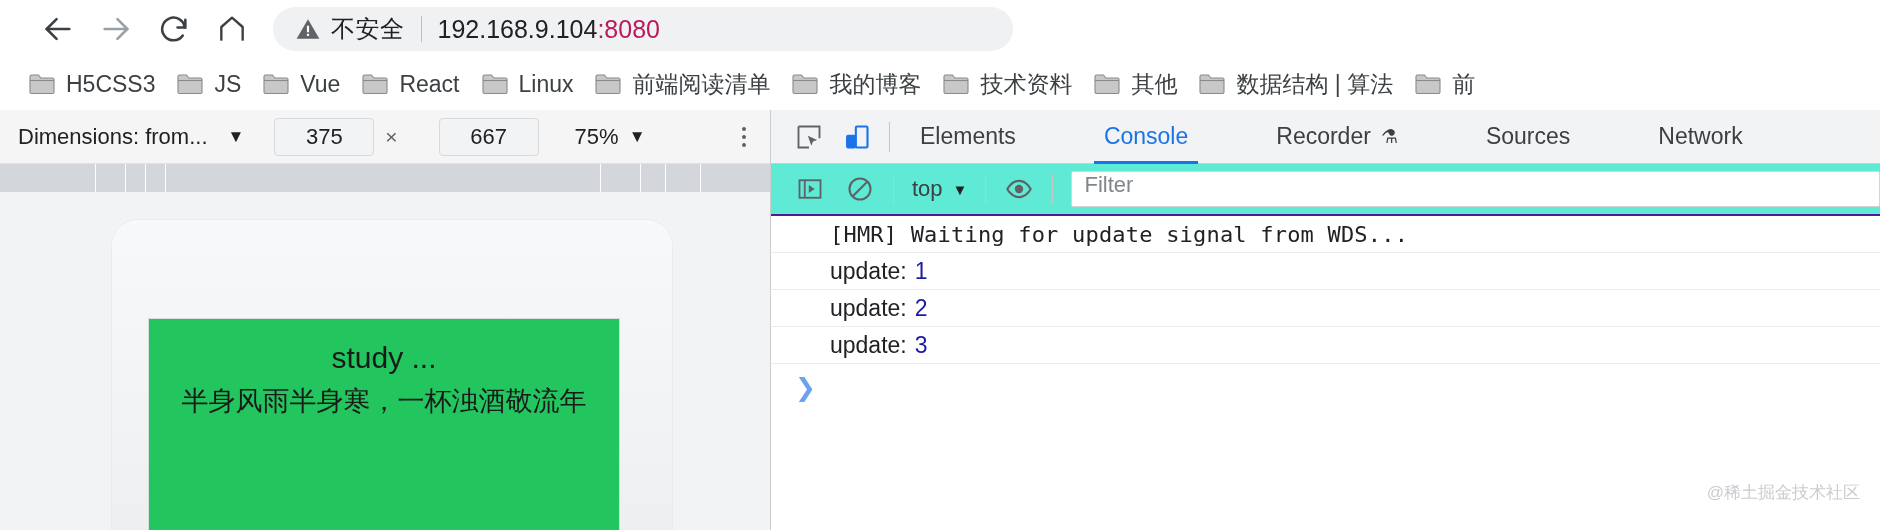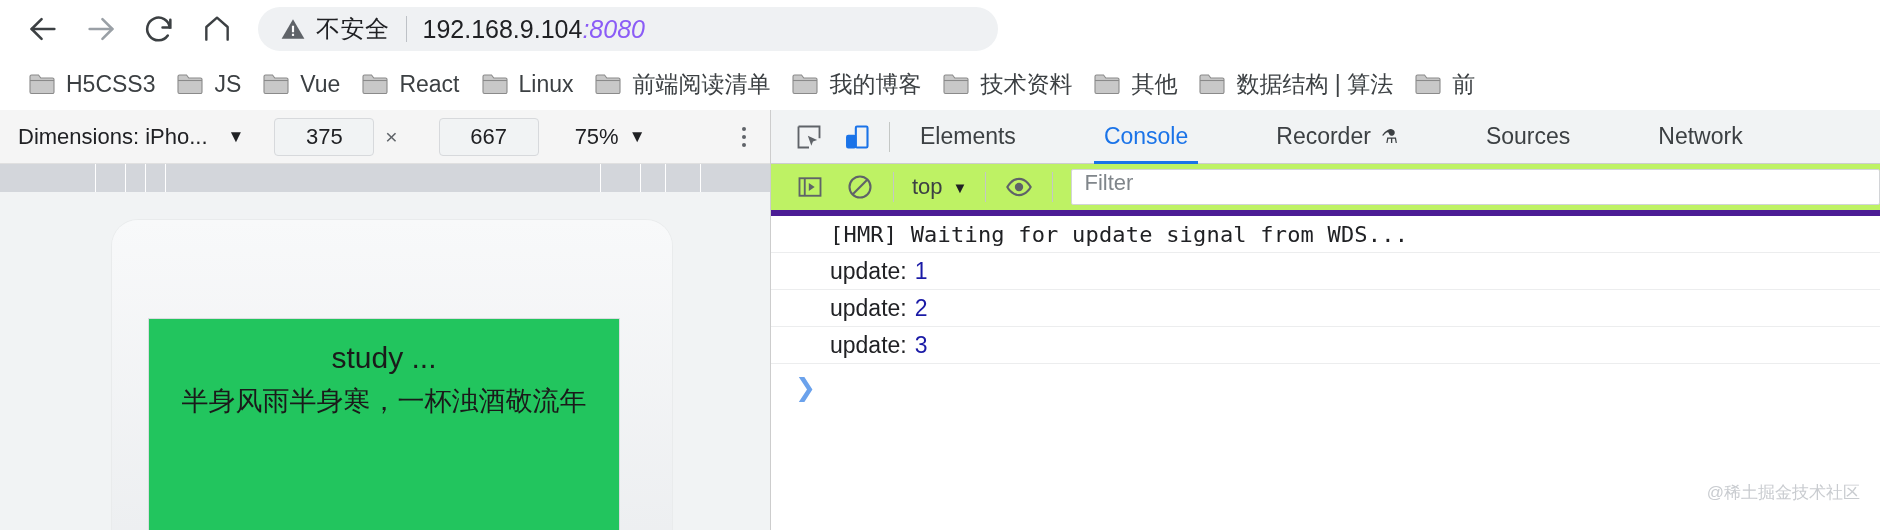--- a/index.html
+++ b/index.html
@@ -12,21 +12,21 @@
     -webkit-font-smoothing: antialiased;
   }
 
   #app { position: relative; width: 1880px; height: 530px; background: #fff; }
 
   
   .nav-bar {
     position: absolute; left: 0; top: 0; width: 1880px; height: 58px;
     background: #ffffff;
     display: flex; align-items: center;
-    padding-left: 14px;
+    padding-left: 29px;
   }
   .nav-btn {
     width: 58px; height: 58px;
     display: flex; align-items: center; justify-content: center;
     color: #5f6368;
     flex: none;
   }
   .nav-btn svg { display: block; }
 
   .omnibox {
@@ -43,21 +43,21 @@
     font-size: 24px; color: #202124; letter-spacing: 0.5px;
     white-space: nowrap;
   }
   .omnibox-sep {
     width: 1px; height: 26px; background: #bdc1c6;
     margin: 0 16px; flex: none;
   }
   .omnibox-url {
     font-size: 25px; color: #202124; white-space: nowrap;
   }
-  .omnibox-url .dim { color: #8b5cf6; font-style: italic; }
+  .omnibox-url .dim { color: #be185d; }
 
   
   .bookmarks {
     position: absolute; left: 0; top: 58px; width: 1880px; height: 52px;
     background: #ffffff;
     display: flex; align-items: center;
     padding-left: 18px;
     overflow: hidden;
     white-space: nowrap;
   }
@@ -207,22 +207,22 @@
     content: "";
     position: absolute; left: 12px; right: 12px; bottom: 0;
     height: 3px; background: #1a73e8;
   }
   .rec-glyph { margin-left: 10px; font-size: 19px; color: #3c4043; }
 
   
   .console-toolbar {
     position: relative;
     height: 52px; width: 1109px;
-    background: #bef264;
-    border-bottom: 6px solid #4c1d95;
+    background: #5eead4;
+    border-bottom: 2px solid #4c1d95;
     display: flex; align-items: center;
     padding-left: 14px;
   }
   .ct-btn {
     width: 50px; height: 52px;
     display: flex; align-items: center; justify-content: center;
     flex: none;
   }
   .ct-context {
     display: flex; align-items: center;
@@ -429,21 +429,21 @@
           </svg>
         </span>
         <span class="bm-label">前</span>
       </div>
     </div>
 
   <div class="page-pane">
 
     <div class="device-toolbar">
       <div class="dt-select">
-        <span>Dimensions: iPho...</span>
+        <span>Dimensions: from...</span>
         <span class="caret">▼</span>
       </div>
       <div class="dt-input">
         <span>375</span>
       </div>
       <span class="dt-x">×</span>
       <div class="dt-input">
         <span>667</span>
       </div>
       <div class="dt-zoom">

